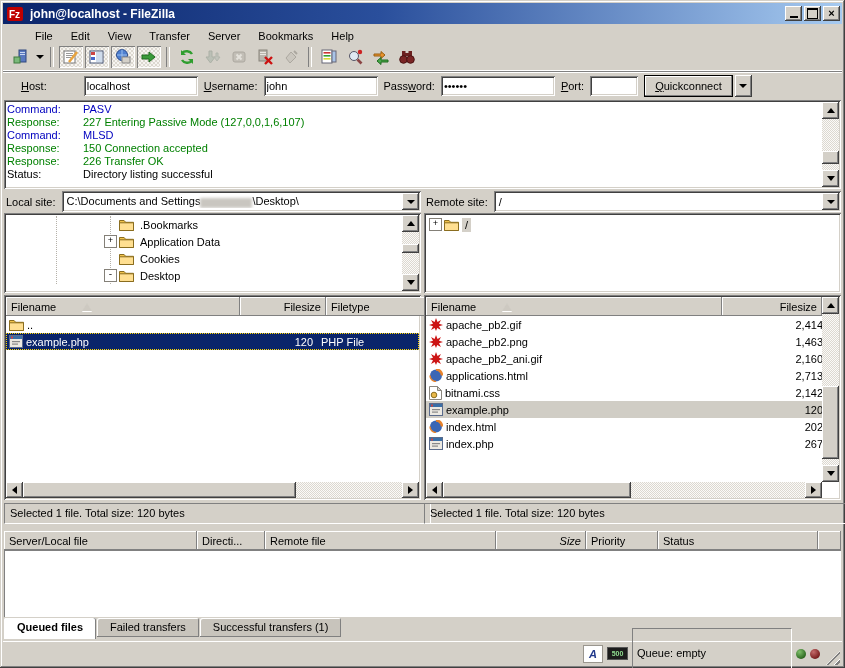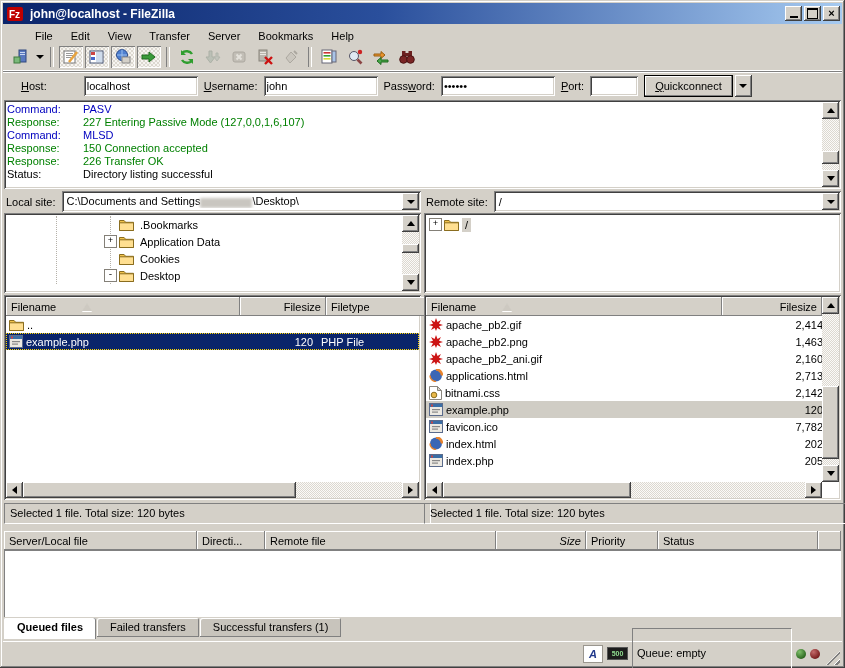--- a/index.html
+++ b/index.html
@@ -562,58 +562,43 @@
               </svg>
             </span>
             <span>example.php</span>
           </div>
           <div class="fcell right" style="width: 104px;">120</div>
         </div>
         <div class="frow">
           <div class="fcell" style="width: 286px;">
             <span class="ficon">
               <svg width="14" height="13" viewBox="0 0 14 13">
+                <circle cx="7" cy="6.5" r="6" fill="#3a66b5"></circle>
+                <path d="M7 .5A6 6 0 0 1 13 6.5" fill="none" stroke="#e8832c" stroke-width="2.5"></path>
+                <path d="M1 6.5A6 6 0 0 0 7 12.5" fill="none" stroke="#e8832c" stroke-width="1.5"></path>
+              </svg>
+            </span>
+            <span>index.html</span>
+          </div>
+          <div class="fcell right" style="width: 104px;">202</div>
+        </div>
+        <div class="frow">
+          <div class="fcell" style="width: 286px;">
+            <span class="ficon">
+              <svg width="14" height="13" viewBox="0 0 14 13">
                 <rect x=".5" y=".5" width="13" height="12" fill="#ece9e2" stroke="#5a6b8c"></rect>
                 <rect x="1" y="1" width="12" height="3" fill="#3a6ea5"></rect>
                 <rect x="2" y="1.5" width="2" height="2" fill="#cc4444"></rect>
                 <rect x="3" y="6" width="8" height="1.2" fill="#888"></rect>
                 <rect x="3" y="8.5" width="6" height="1.2" fill="#888"></rect>
               </svg>
             </span>
-            <span>favicon.ico</span>
-          </div>
-          <div class="fcell right" style="width: 104px;">7,782</div>
-        </div>
-        <div class="frow">
-          <div class="fcell" style="width: 286px;">
-            <span class="ficon">
-              <svg width="14" height="13" viewBox="0 0 14 13">
-                <circle cx="7" cy="6.5" r="6" fill="#3a66b5"></circle>
-                <path d="M7 .5A6 6 0 0 1 13 6.5" fill="none" stroke="#e8832c" stroke-width="2.5"></path>
-                <path d="M1 6.5A6 6 0 0 0 7 12.5" fill="none" stroke="#e8832c" stroke-width="1.5"></path>
-              </svg>
-            </span>
-            <span>index.html</span>
-          </div>
-          <div class="fcell right" style="width: 104px;">202</div>
-        </div>
-        <div class="frow">
-          <div class="fcell" style="width: 286px;">
-            <span class="ficon">
-              <svg width="14" height="13" viewBox="0 0 14 13">
-                <rect x=".5" y=".5" width="13" height="12" fill="#ece9e2" stroke="#5a6b8c"></rect>
-                <rect x="1" y="1" width="12" height="3" fill="#3a6ea5"></rect>
-                <rect x="2" y="1.5" width="2" height="2" fill="#cc4444"></rect>
-                <rect x="3" y="6" width="8" height="1.2" fill="#888"></rect>
-                <rect x="3" y="8.5" width="6" height="1.2" fill="#888"></rect>
-              </svg>
-            </span>
             <span>index.php</span>
           </div>
-          <div class="fcell right" style="width: 104px;">205</div>
+          <div class="fcell right" style="width: 104px;">267</div>
         </div>
       </div>
     <div class="vscroll" style="right:2px;top:2px;bottom:18px">
       <div class="sb-btn">
           <div class="tri-up"></div>
         </div>
       <div class="sb-track">
           <div class="sb-thumb" style="left:0;right:0;top:48%;height:48%"></div>
         </div>
       <div class="sb-btn">

